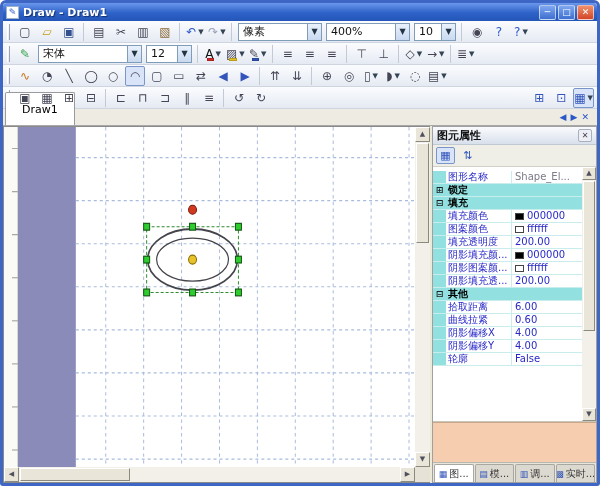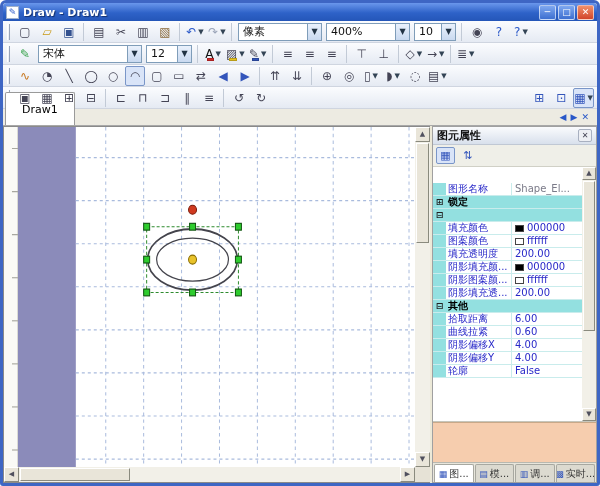--- a/index.html
+++ b/index.html
@@ -78,21 +78,21 @@
     background:linear-gradient(180deg,#FAFBFD,#D8E0EC);border-bottom:1px solid #C0C8D4;font-size:11px;color:#111;}
   .panel-title{flex:1;white-space:nowrap;overflow:hidden;font-weight:bold;}
   .panel-close{width:14px;height:13px;border:1px solid #A8B0C0;background:#EDEFF4;color:#445;
     font-size:8px;line-height:11px;text-align:center;border-radius:2px;}
   .panel-tools{height:22px;flex:0 0 22px;display:flex;align-items:center;gap:3px;padding:2px 3px;
     background:#EFEFE8;border-bottom:1px solid #D0D0C6;}
   .ptool{width:19px;height:17px;display:flex;align-items:center;justify-content:center;
     border:1px solid transparent;border-radius:2px;font-size:11px;color:#3355BB;}
   .ptool.pressed{border-color:#7A96C8;background:#D9E4F8;}
   .pgrid{flex:1;position:relative;background:#fff;overflow:hidden;border-bottom:1px solid #C6C6BC;}
-  .pg-rows{position:absolute;top:16px;left:0;right:14px;}
+  .pg-rows{position:absolute;top:4px;left:0;right:14px;}
   .pg-row{display:flex;height:13px;line-height:12px;font-size:10px;border-bottom:1px solid #C9ECEC;background:#fff;}
   .pg-box{width:13px;flex:0 0 13px;background:#93E0E0;text-align:center;font-size:9px;line-height:13px;color:#222;}
   .pg-name{width:66px;flex:0 0 66px;padding-left:2px;color:#2828C8;overflow:hidden;white-space:nowrap;
     border-right:1px solid #C9ECEC;}
   .pg-val{flex:1;padding-left:3px;color:#2828C8;display:flex;align-items:center;overflow:hidden;white-space:nowrap;}
   .pg-val.muted{color:#7A7A88;align-items:center;}
   .pg-row.cat{background:#93E0E0;font-weight:bold;}
   .pg-row.cat .pg-name{color:#000;border-right:none;width:auto;flex:1;}
   .swatch{display:none;}
   .swatch.show{display:inline-block;width:9px;height:7px;border:1px solid #444;margin-right:3px;flex:0 0 9px;}
@@ -799,20 +799,21 @@
             </div>
 
             <div class="pg-row cat">
               <span class="pg-box">⊞</span>
               <span class="pg-name">锁定</span>
 
             </div>
 
             <div class="pg-row cat">
               <span class="pg-box">⊟</span>
+              <span class="pg-name">填充</span>
 
             </div>
 
             <div class="pg-row prop">
               <span class="pg-box"></span>
               <span class="pg-name">填充颜色</span>
               <span class="pg-val">
                 <span class="swatch show" style="background: rgb(0, 0, 0);"></span>
                 <span>000000</span>
               </span>

